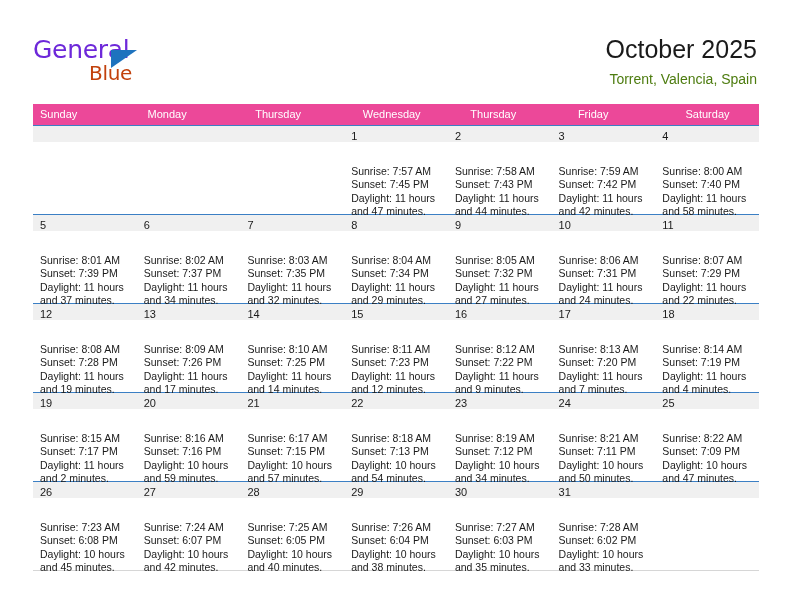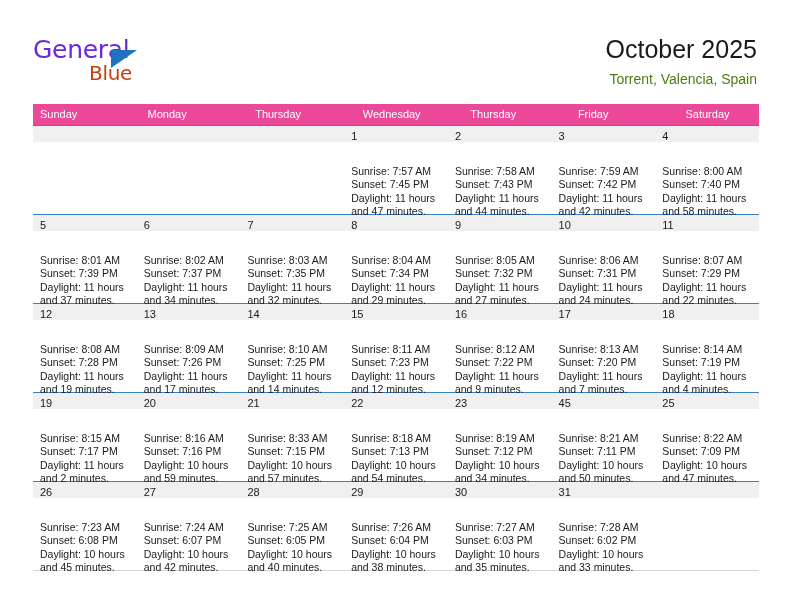--- a/index.html
+++ b/index.html
@@ -366,21 +366,21 @@
             <div class="day-info">
               <div>Sunrise: 8:16 AM</div>
               <div>Sunset: 7:16 PM</div>
               <div>Daylight: 10 hours</div>
               <div>and 59 minutes.</div>
             </div>
           </div>
           <div class="day-cell">
             <div class="day-strip"><span class="day-num">21</span></div>
             <div class="day-info">
-              <div>Sunrise: 8:33 AM</div>
+              <div>Sunrise: 6:17 AM</div>
               <div>Sunset: 7:15 PM</div>
               <div>Daylight: 10 hours</div>
               <div>and 57 minutes.</div>
             </div>
           </div>
           <div class="day-cell">
             <div class="day-strip"><span class="day-num">22</span></div>
             <div class="day-info">
               <div>Sunrise: 8:18 AM</div>
               <div>Sunset: 7:13 PM</div>
@@ -391,21 +391,21 @@
           <div class="day-cell">
             <div class="day-strip"><span class="day-num">23</span></div>
             <div class="day-info">
               <div>Sunrise: 8:19 AM</div>
               <div>Sunset: 7:12 PM</div>
               <div>Daylight: 10 hours</div>
               <div>and 34 minutes.</div>
             </div>
           </div>
           <div class="day-cell">
-            <div class="day-strip"><span class="day-num">45</span></div>
+            <div class="day-strip"><span class="day-num">24</span></div>
             <div class="day-info">
               <div>Sunrise: 8:21 AM</div>
               <div>Sunset: 7:11 PM</div>
               <div>Daylight: 10 hours</div>
               <div>and 50 minutes.</div>
             </div>
           </div>
           <div class="day-cell">
             <div class="day-strip"><span class="day-num">25</span></div>
             <div class="day-info">

